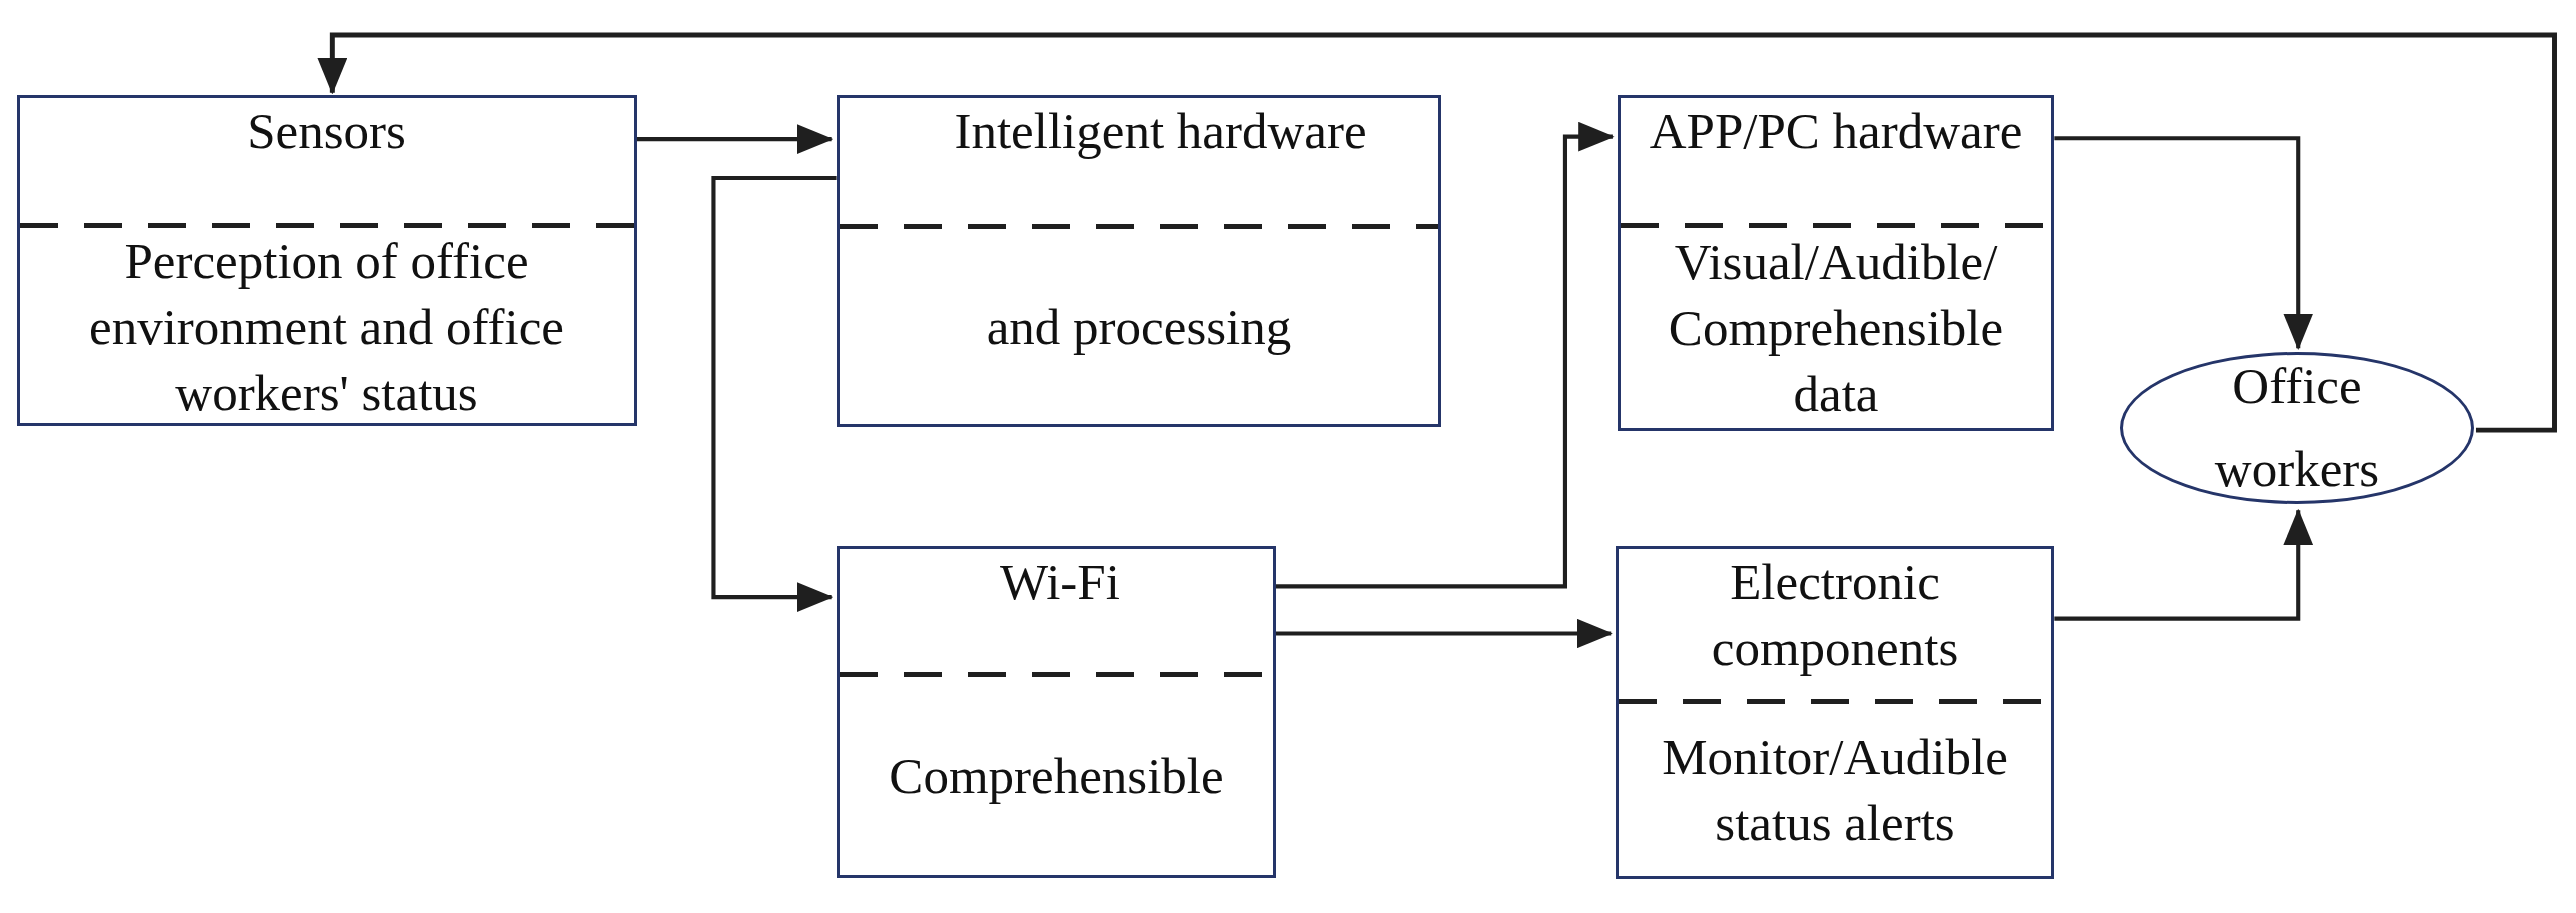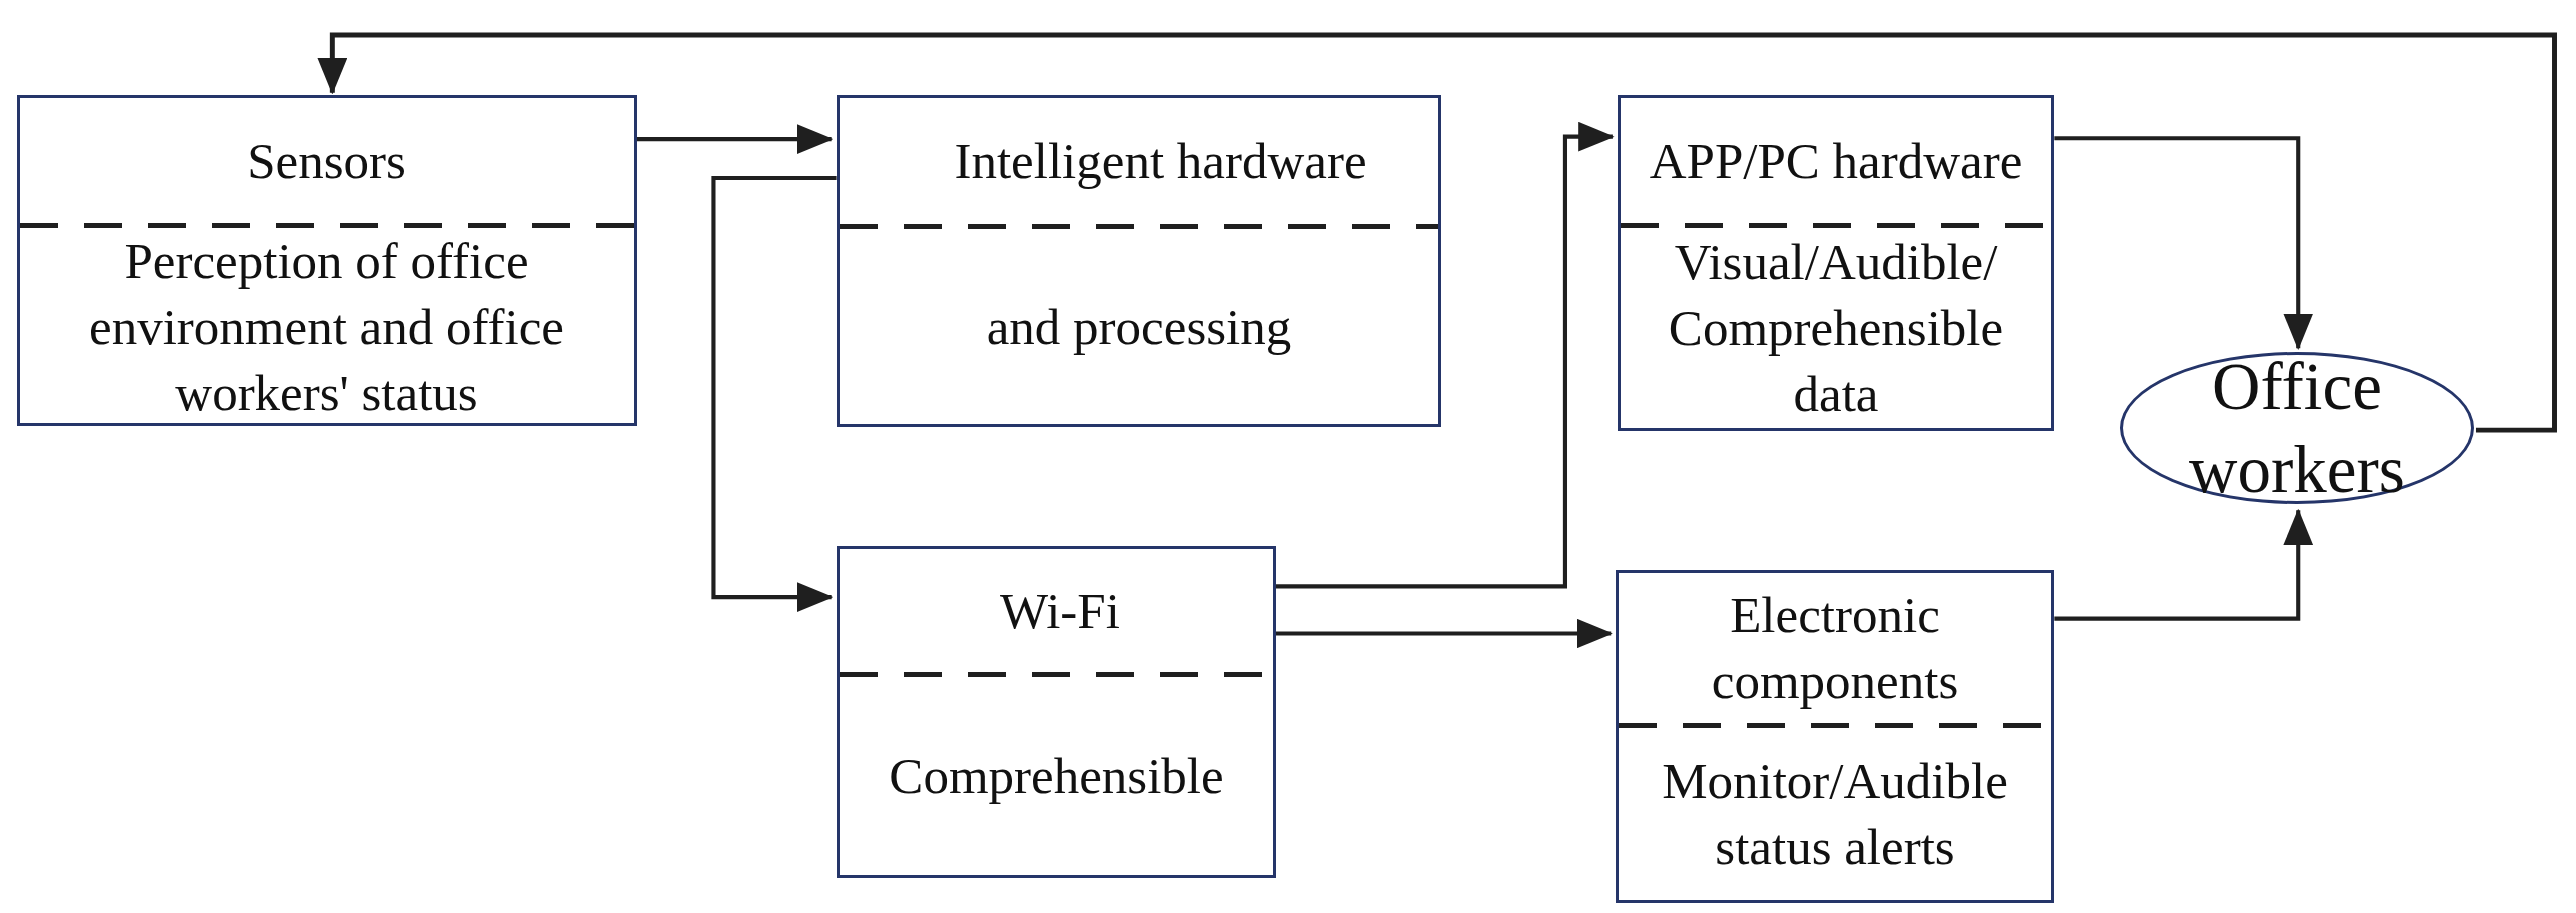--- a/index.html
+++ b/index.html
@@ -30,21 +30,21 @@
     display: flex;
     flex-direction: column;
     text-align: center;
     font-size: 51px;
     line-height: 66px;
     box-sizing: border-box;
   }
   .title-area {
     display: flex;
     flex-direction: column;
-    justify-content: center;
+    justify-content: flex-start;
     align-items: center;
     flex: none;
   }
   .divider {
     flex: none;
     height: 5px;
     width: 100%;
     background: repeating-linear-gradient(to right, #1f1f1f 0px, #1f1f1f 38px, transparent 38px, transparent 64px);
   }
   .body-area {
@@ -55,38 +55,38 @@
     align-items: center;
   }
   #node-sensors               { left: 16.5px;   top: 95px; width: 620px; height: 331px; }
   #node-sensors .title-area   { height: 125px; }
   #node-intelligent-hardware  { left: 837px; top: 95px; width: 604px; height: 332px; }
   #node-intelligent-hardware .title-area { height: 126px; padding-left: 43px; }
   #node-app-pc-interface      { left: 1618px; top: 95px; width: 436px; height: 336px; }
   #node-app-pc-interface .title-area { height: 125px; }
   #node-wifi                  { left: 837px; top: 546px; width: 439px; height: 332px; }
   #node-wifi .title-area      { height: 123px; padding-left: 7px; }
-  #node-electronic-components { left: 1616px; top: 546px; width: 438px; height: 333px; margin-top: 24px; }
+  #node-electronic-components { left: 1616px; top: 546px; width: 438px; height: 333px; }
   #node-electronic-components .title-area { height: 150px; }
   .ellipse {
     position: absolute;
     left: 2120px;
     top: 352px;
     width: 354px;
     height: 152px;
     border: 3.3px solid #253569;
     border-radius: 50%;
     background: #ffffff;
     box-sizing: border-box;
     display: flex;
     flex-direction: column;
     justify-content: center;
     align-items: center;
     text-align: center;
-    font-size: 67px;
+    font-size: 51px;
     line-height: 63px;
     gap: 20px;
   }
 </style>
 </head>
 <body>
 
 <div id="canvas">
 
   <svg id="connectors" viewBox="0 0 3116 1105" xmlns="http://www.w3.org/2000/svg">

